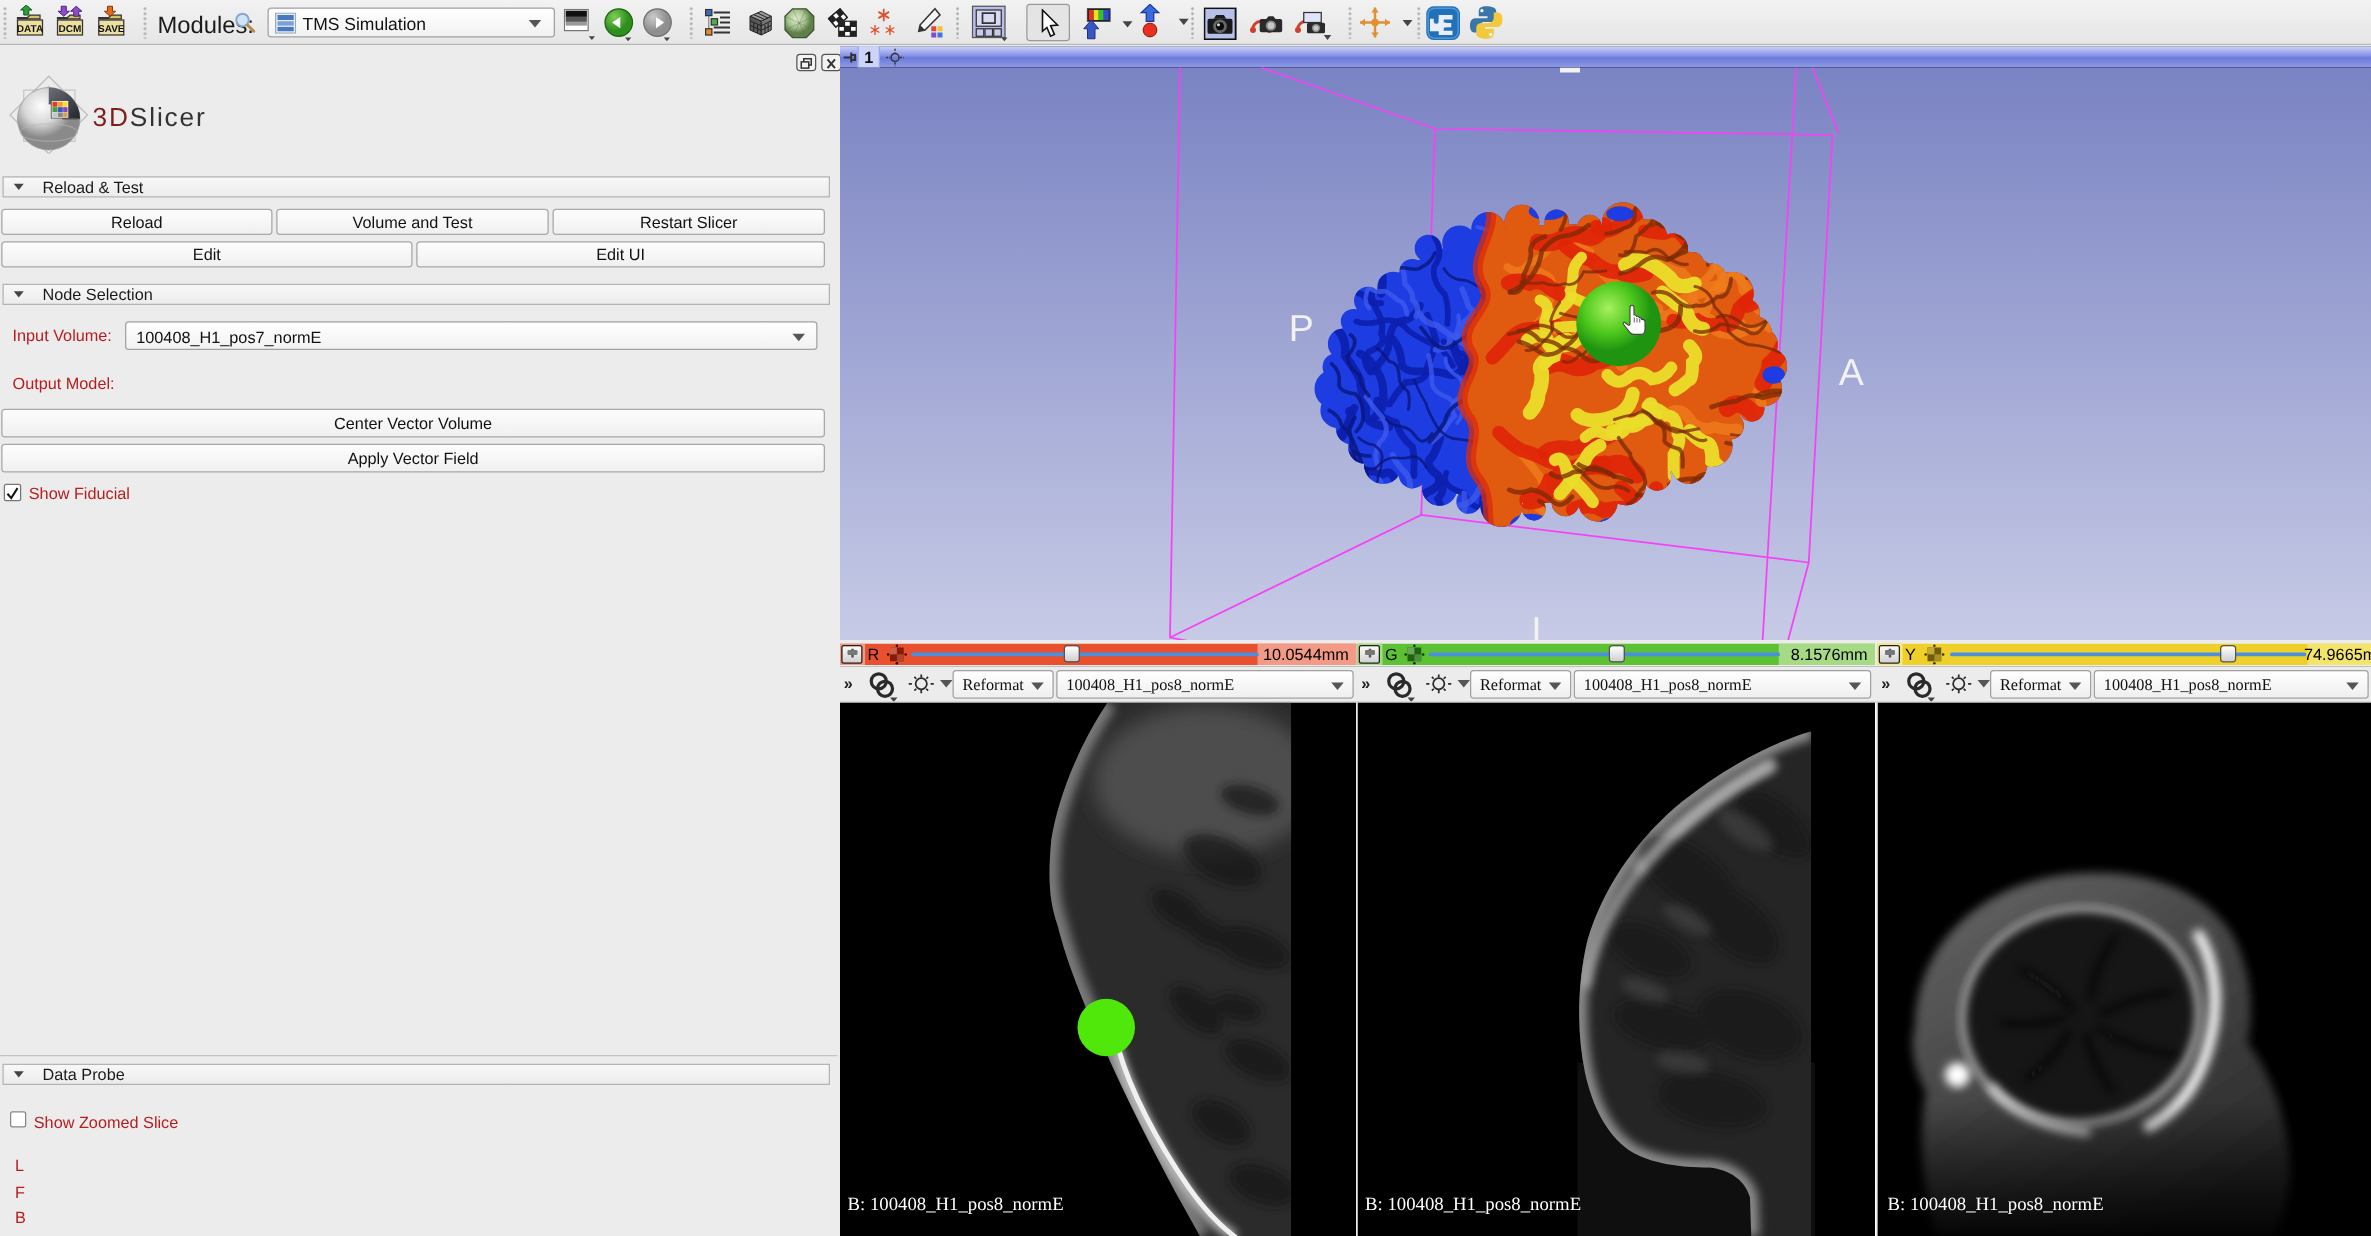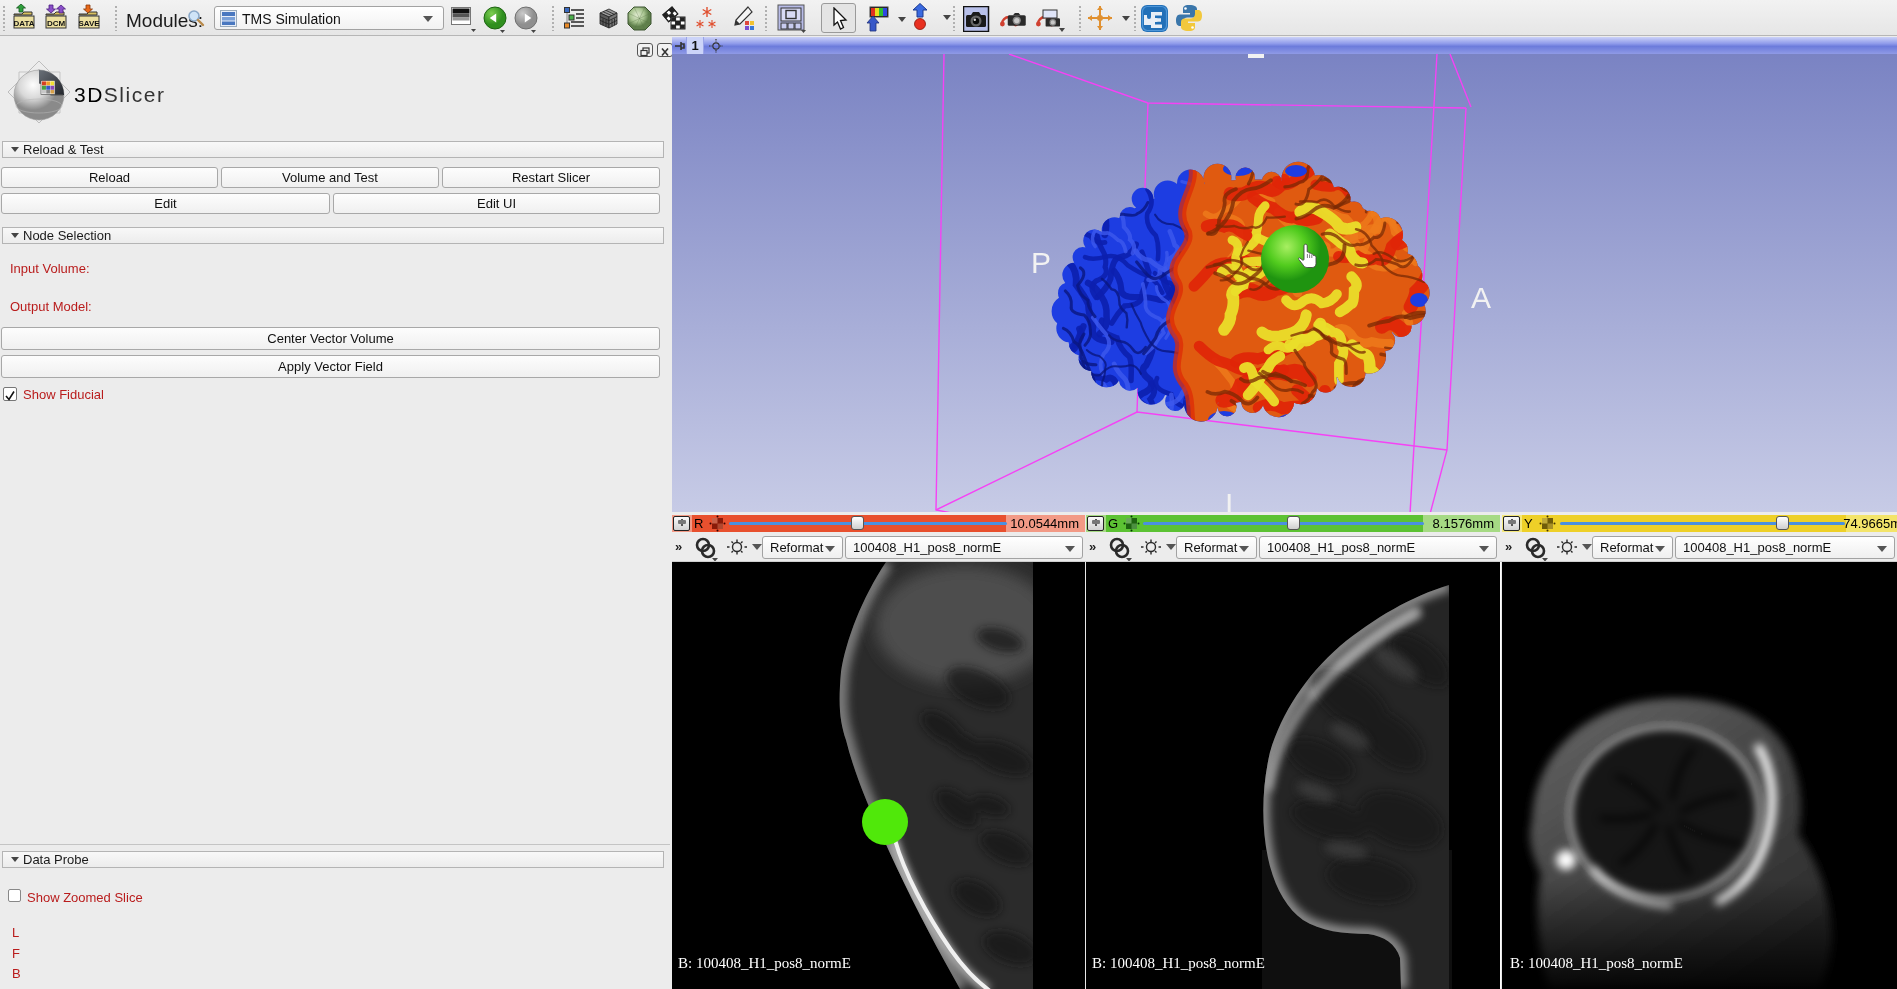--- a/index.html
+++ b/index.html
@@ -19,21 +19,21 @@
 
 .combo { background:linear-gradient(#ffffff,#f2f2f2); border:1px solid #a2a2a2;
   border-radius:3px; }
 .carrow { position:absolute; width:0; height:0; border-left:5px solid transparent;
   border-right:5px solid transparent; border-top:6px solid #555; }
 
 
 #panel { left:0; top:37px; width:670px; height:952px; background:#ececec; }
 .hdr { left:2px; width:662px; height:17px; border:1px solid #b4b4b4;
   background:linear-gradient(#f8f8f8,#ececec); font-size:13px; color:#1a1a1a;
-  line-height:15px; padding-left:20px; }
+  line-height:15px; padding-left:31px; }
 .hdr .tri { position:absolute; left:8px; top:5px; width:0; height:0;
   border-left:4px solid transparent; border-right:4px solid transparent;
   border-top:5px solid #444; }
 .btn { background:linear-gradient(#fdfdfd,#f0f0f0); border:1px solid #a8a8a8;
   border-radius:3px; font-size:13px; color:#111; text-align:center; }
 .lbl { font-size:13px; color:#b91c1c; }
 .cb { width:13px; height:13px; border:1px solid #888; background:#fff; border-radius:2px; }
 
 
 #rightarea { left:672px; top:37px; width:1225px; height:952px; background:#000; }
@@ -56,21 +56,21 @@
 .sico { left:37px; top:0; }
 .strack { top:7px; height:3px; background:#4a90e0; border-radius:2px; }
 .shandle { top:1px; width:13px; height:14px; background:linear-gradient(#ffffff,#cfcfcf);
   border:1px solid #555; border-radius:3px; }
 .sval { right:6px; top:1px; font-size:13px; color:#000; position:absolute; }
 
 
 .cset { top:0; height:28px; }
 .chev { position:absolute; left:3px; top:6px; font-size:13px; font-weight:bold; color:#222; }
 .rfcombo { position:absolute; top:3px; height:23px; background:linear-gradient(#ffffff,#efefef);
-  border:1px solid #a2a2a2; border-radius:3px; font-size:13px; color:#111; }
+  border:1px solid #a2a2a2; border-radius:3px; font-size:13px; color:#111;font-family:Liberation Serif, serif; }
 </style>
 </head>
 <body>
 <div id="root">
   <div id="toolbar" class="abs">
     <div class="abs tsep" style="left:2px"></div>
     <svg class="abs" style="left:12px;top:4px" width="92" height="28" viewBox="0 0 92 28">
 
       <g>
         <path d="M2 10 h8 l2 -2 h8 v3 h-18 z" fill="#d8c060" stroke="#333" stroke-width="1"></path>
@@ -334,31 +334,35 @@
           <rect x="7.5" y="0.7" width="2.8" height="3.2" fill="#f2e030"></rect>
         <rect x="0.7" y="4.1" width="3.2" height="3.2" fill="#48a040"></rect>
           <rect x="4.1" y="4.1" width="3.2" height="3.2" fill="#3858c8"></rect>
           <rect x="7.5" y="4.1" width="2.8" height="3.2" fill="#8848b8"></rect>
         <rect x="0.7" y="7.5" width="3.2" height="2.8" fill="#c8c8c8"></rect>
           <rect x="4.1" y="7.5" width="3.2" height="2.8" fill="#888"></rect>
           <rect x="7.5" y="7.5" width="2.8" height="2.8" fill="#d8a048"></rect>
       </g>
       <ellipse cx="35" cy="47" rx="23" ry="7" fill="none" stroke="#b8b8b8" stroke-width="0.7" opacity="0.8"></ellipse>
     </svg>
-    <div class="abs" style="left:74px;top:46px;font-size:21px;letter-spacing:1.5px"><span style="color:#000000">3D</span><span style="color:#333;font-weight:500">Slicer</span></div>
+    <div class="abs" style="left:74px;top:46px;font-size:21px;letter-spacing:1.5px"><span style="color:#7f1d1d">3D</span><span style="color:#333;font-weight:500">Slicer</span></div>
 
     <div class="abs hdr" style="top:104px"><span class="tri"></span>Reload &amp; Test</div>
     <div class="abs btn" style="left:1px;top:130px;width:217px;height:21px;line-height:19px">Reload</div>
     <div class="abs btn" style="left:221px;top:130px;width:218px;height:21px;line-height:19px">Volume and Test</div>
     <div class="abs btn" style="left:442px;top:130px;width:218px;height:21px;line-height:19px">Restart Slicer</div>
     <div class="abs btn" style="left:1px;top:156px;width:329px;height:21px;line-height:19px">Edit</div>
     <div class="abs btn" style="left:333px;top:156px;width:327px;height:21px;line-height:19px">Edit UI</div>
 
     <div class="abs hdr" style="top:190px"><span class="tri"></span>Node Selection</div>
     <div class="abs lbl" style="left:10px;top:224px">Input Volume:</div>
+    <div class="abs combo" style="left:100px;top:220px;width:554px;height:23px">
+      <div class="abs" style="left:8px;top:4px;font-size:13px;color:#111">100408_H1_pos7_normE</div>
+      <div class="carrow" style="right:9px;top:9px"></div>
+    </div>
     <div class="abs lbl" style="left:10px;top:262px">Output Model:</div>
     <div class="abs btn" style="left:1px;top:290px;width:659px;height:23px;line-height:21px">Center Vector Volume</div>
     <div class="abs btn" style="left:1px;top:318px;width:659px;height:23px;line-height:21px">Apply Vector Field</div>
     <div class="abs" style="left:3px;top:350px;width:14px;height:14px;border:1px solid #777;border-radius:2px;background:#fff">
       <svg width="12" height="12" viewBox="0 0 12 12">
           <path d="M2 6 L5 9.5 L10 1.5" fill="none" stroke="#111" stroke-width="1.6"></path>
         </svg>
     </div>
     <div class="abs lbl" style="left:23px;top:350px">Show Fiducial</div>
 

